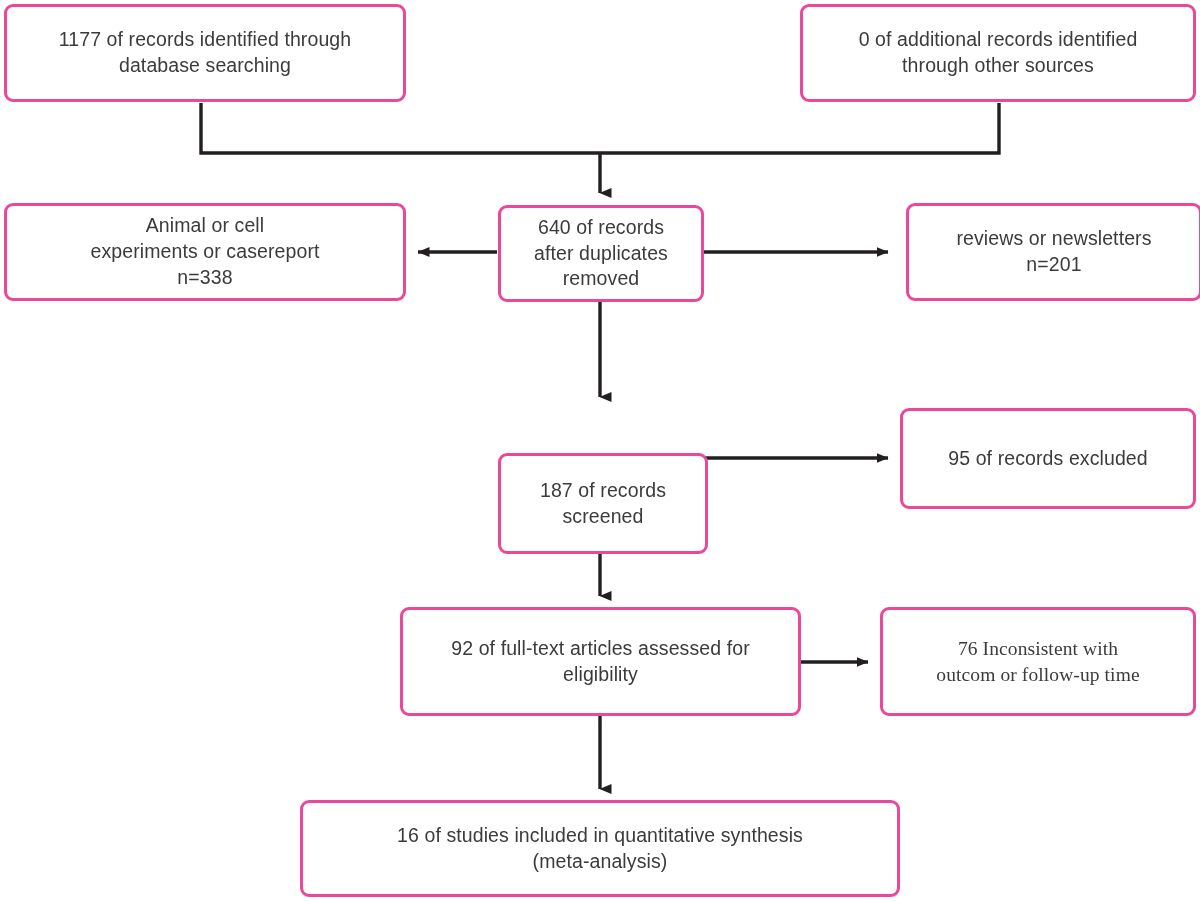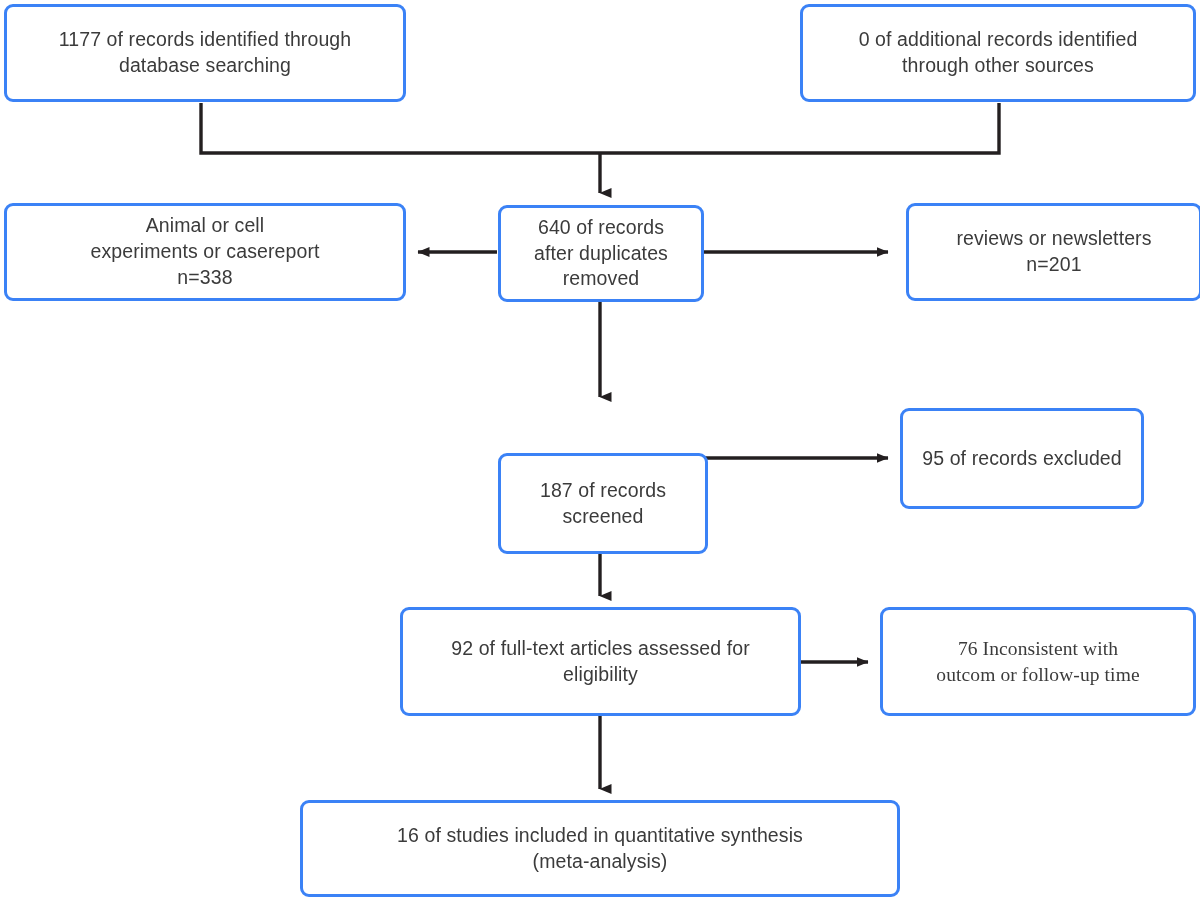--- a/index.html
+++ b/index.html
@@ -23,21 +23,21 @@
     left: 0;
     top: 0;
     width: 1200px;
     height: 901px;
     pointer-events: none;
   }
   .node {
     position: absolute;
     box-sizing: border-box;
     background: #ffffff;
-    border: 3px solid #3b82f6;
+    border: 3px solid #ec4899;
     border-radius: 9px;
     display: flex;
     align-items: center;
     justify-content: center;
     text-align: center;
     color: #3b3b3b;
     font-size: 19.5px;
     line-height: 1.32;
     letter-spacing: 0.1px;
     white-space: pre-line;
@@ -46,21 +46,21 @@
   }
   
   #node-identified-db   { left: 4px;   top: 4px;   width: 402px; height: 98px; }
   #node-identified-other{ left: 800px; top: 4px;   width: 396px; height: 98px; }
   
   #node-animal-excluded { left: 4px;   top: 203px; width: 402px; height: 98px; }
   #node-duplicates      { left: 498px; top: 205px; width: 206px; height: 97px; }
   #node-reviews         { left: 900px; top: 203px; width: 296px; height: 98px; margin-left: 6px; }
   
   #node-screened        { left: 498px; top: 408px; width: 210px; height: 101px; margin-top: 45px; }
-  #node-records-excluded{ left: 900px; top: 408px; width: 244px; height: 101px; }
+  #node-records-excluded{ left: 900px; top: 408px; width: 296px; height: 101px; }
   
   #node-fulltext        { left: 400px; top: 607px; width: 401px; height: 109px; }
   #node-inconsistent    { left: 880px; top: 607px; width: 316px; height: 109px; font-family: Liberation Serif, serif; }
   
   #node-included        { left: 300px; top: 800px; width: 600px; height: 97px; }
 </style>
 </head>
 <body>
 
 <div id="diagram">

